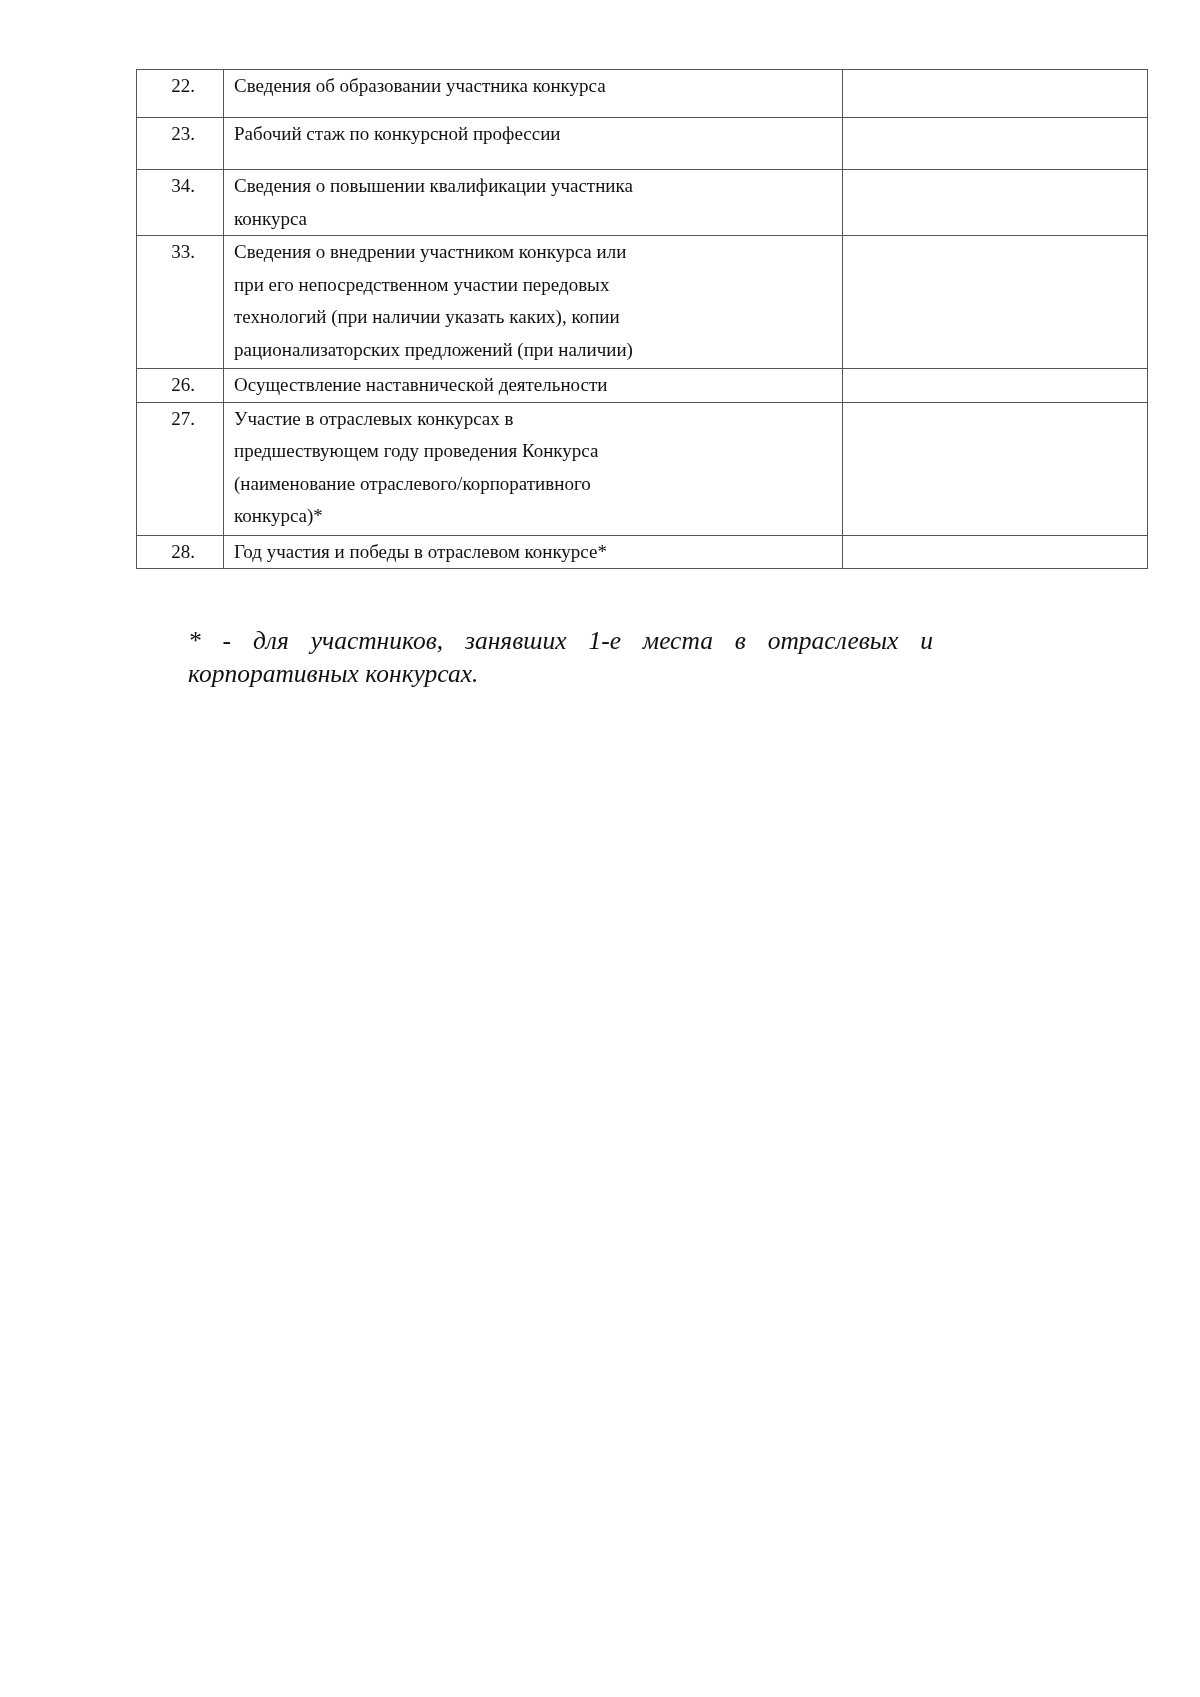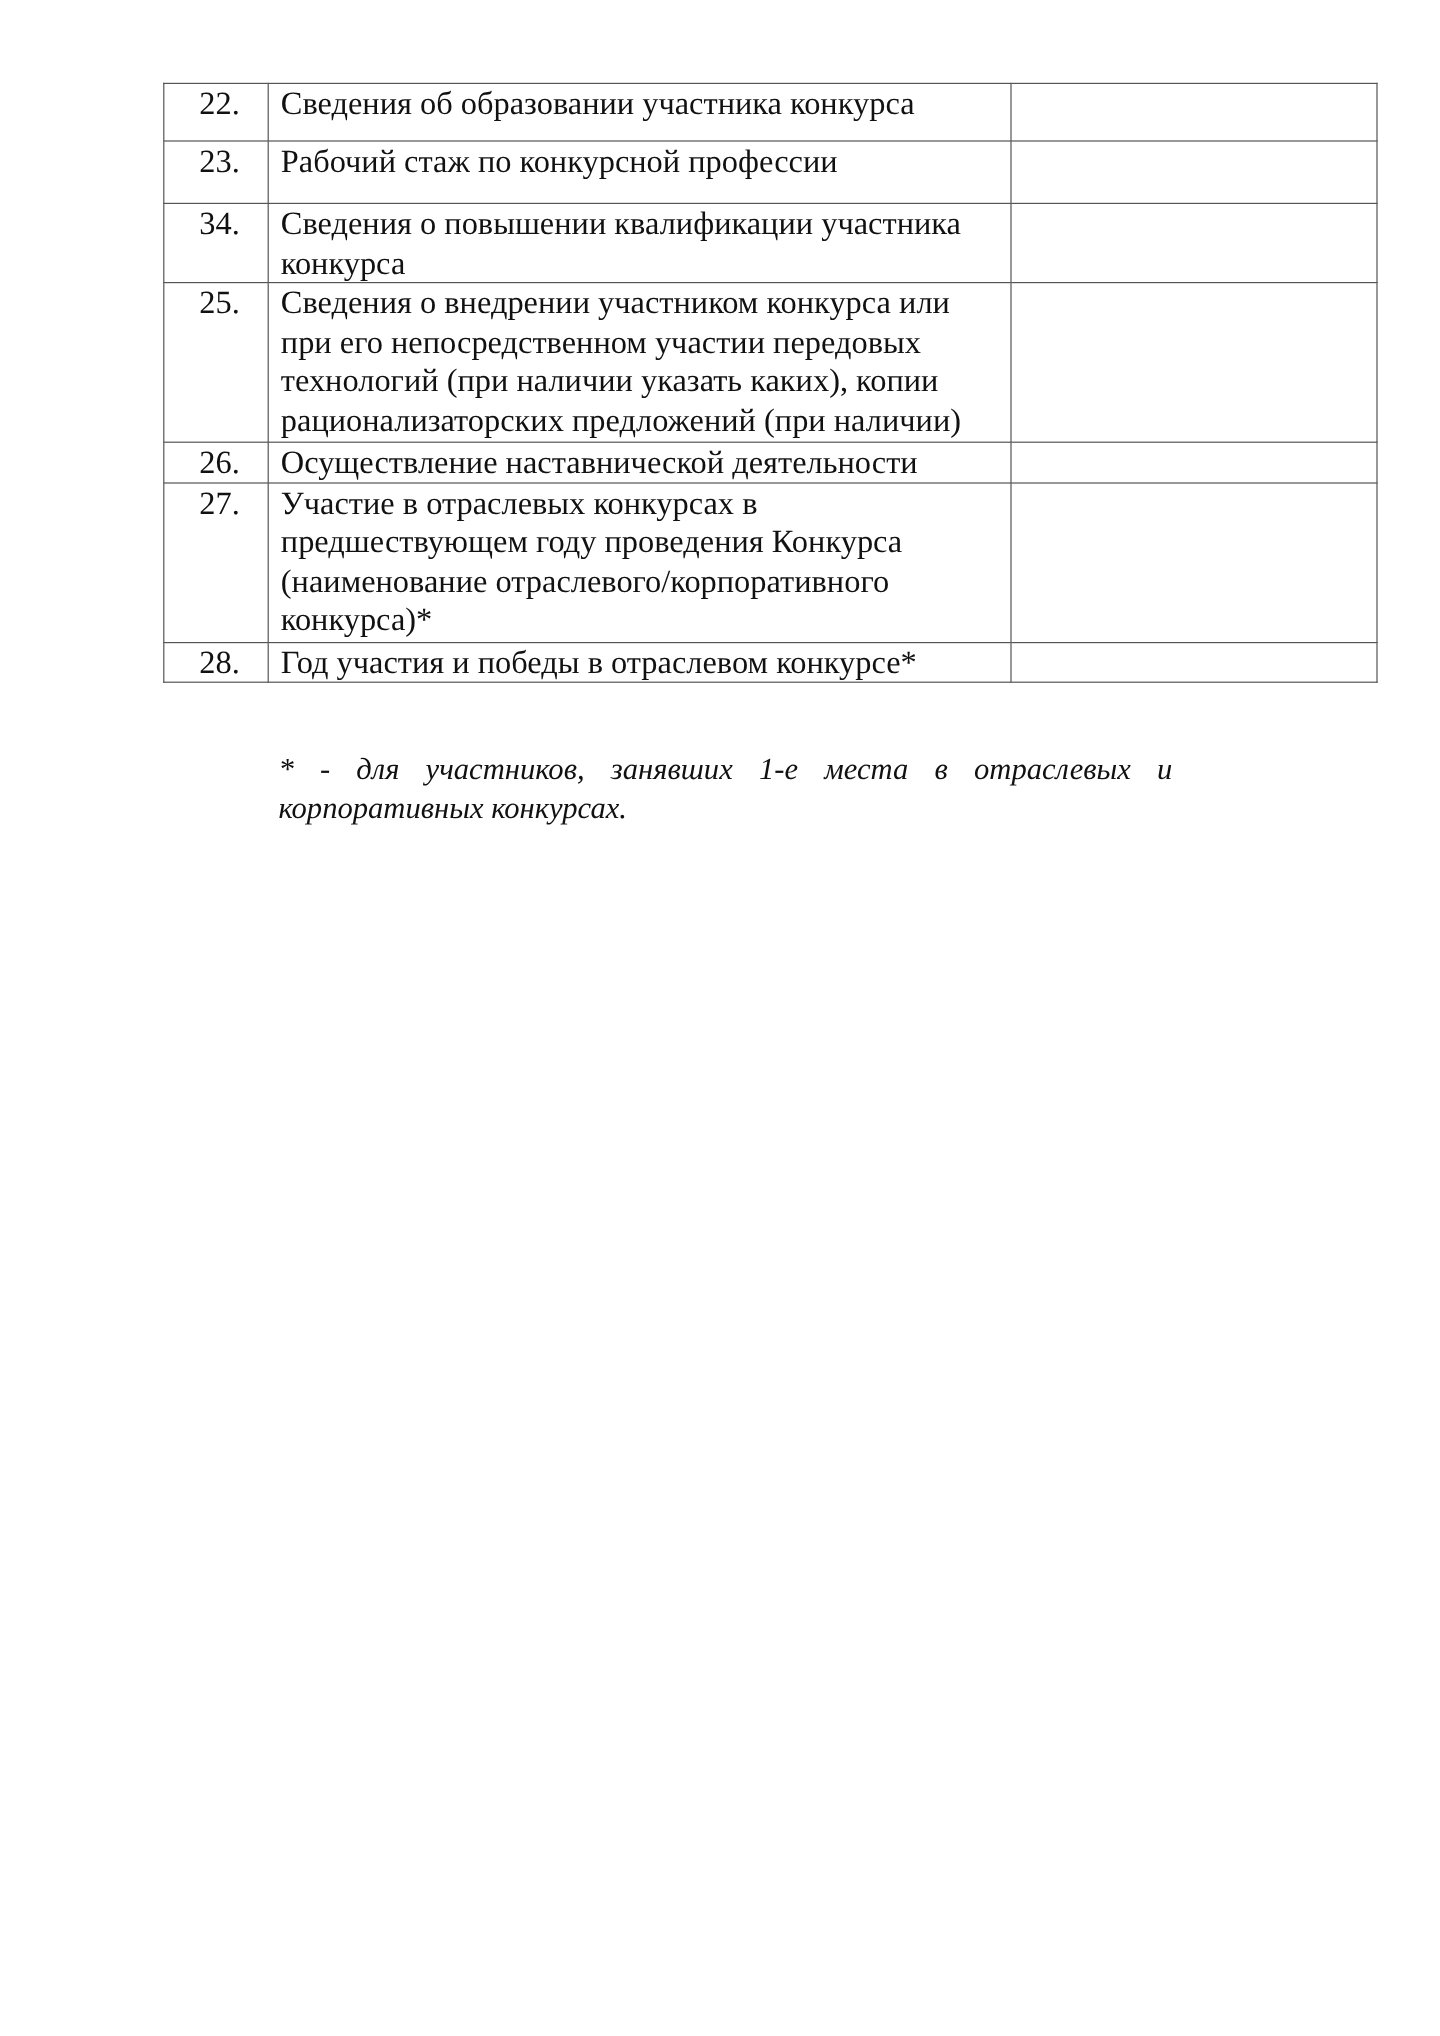--- a/index.html
+++ b/index.html
@@ -1,26 +1,26 @@
 <!DOCTYPE html>
 <html><head>
 <meta charset="utf-8">
 <style>
   html, body { margin:0; padding:0; background:#ffffff; }
   body { width:1200px; height:1697px; position:relative; overflow:hidden;
          font-family:"Liberation Serif","DejaVu Serif",serif; color:#111; }
   table.doc { position:absolute; left:136px; top:69px; width:1012px;
-              border-collapse:collapse; font-size:27px; line-height:32.5px; }
+              border-collapse:collapse; font-size:19px; line-height:32.5px; }
   table.doc td { border:1.5px solid #555; vertical-align:top; padding:0 4px 0 10px; }
   td.num { width:72px; text-align:center; padding:0; }
   td.desc { width:604px; white-space:pre-line; }
   td.val { width:auto; }
   .footnote { position:absolute; left:188px; top:624px; width:745px;
               font-size:25.5px; line-height:33px; font-style:italic;
-              text-align:justify; text-align-last:left;margin-left:44px; }
+              text-align:justify; text-align-last:left; }
 </style>
 </head>
 <body>
 
 <table class="doc">
   <tbody id="rows">
       <tr style="height: 48px;">
         <td class="num">22.</td>
         <td class="desc">Сведения об образовании участника конкурса</td>
         <td class="val"></td>
@@ -30,21 +30,21 @@
         <td class="desc">Рабочий стаж по конкурсной профессии</td>
         <td class="val"></td>
       </tr>
       <tr style="height: 66px;">
         <td class="num">34.</td>
         <td class="desc">Сведения о повышении квалификации участника
 конкурса</td>
         <td class="val"></td>
       </tr>
       <tr style="height: 133px;">
-        <td class="num">25.</td>
+        <td class="num">33.</td>
         <td class="desc">Сведения о внедрении участником конкурса или
 при его непосредственном участии передовых
 технологий (при наличии указать каких), копии
 рационализаторских предложений (при наличии)</td>
         <td class="val"></td>
       </tr>
       <tr style="height: 33px;">
         <td class="num">26.</td>
         <td class="desc">Осуществление наставнической деятельности</td>
         <td class="val"></td>

